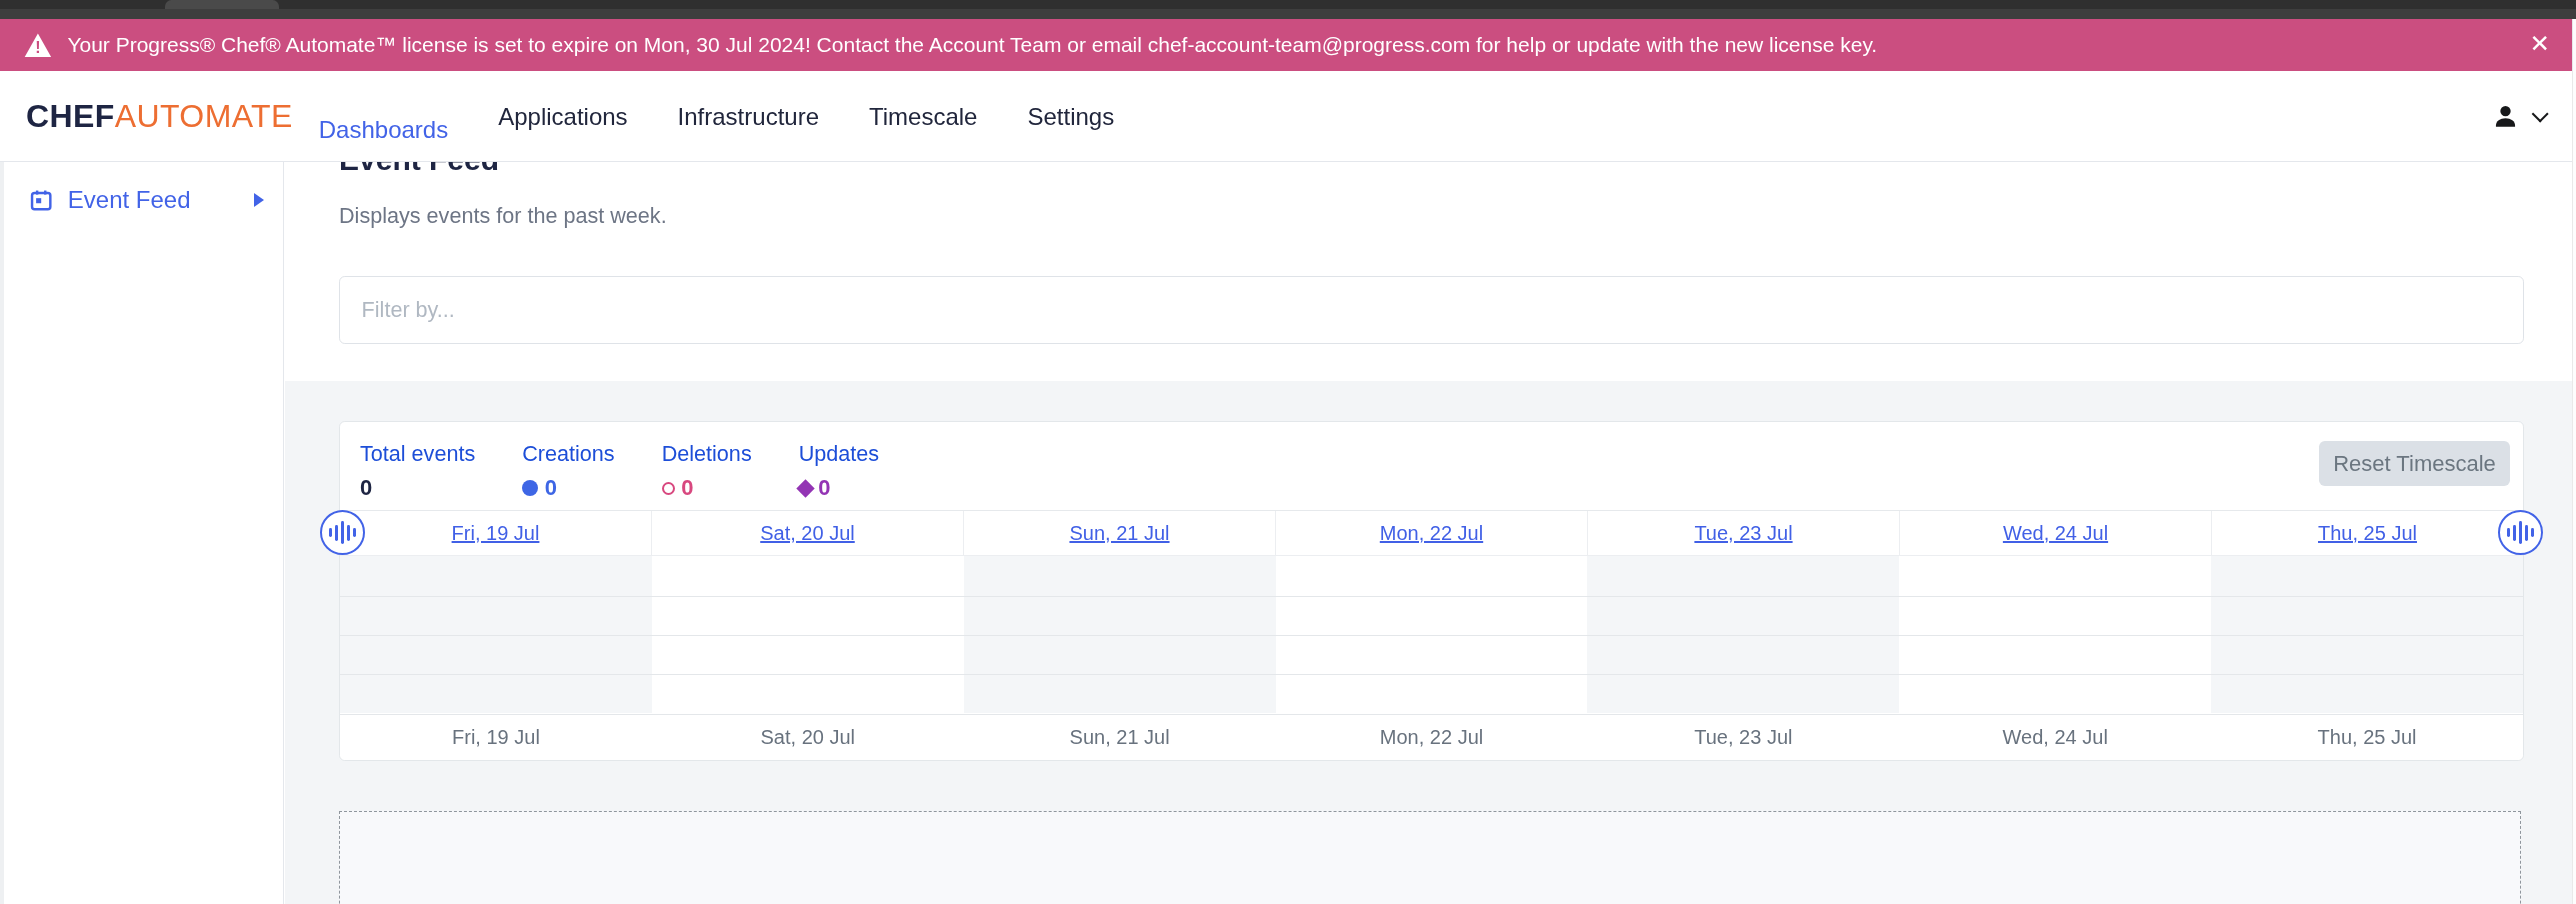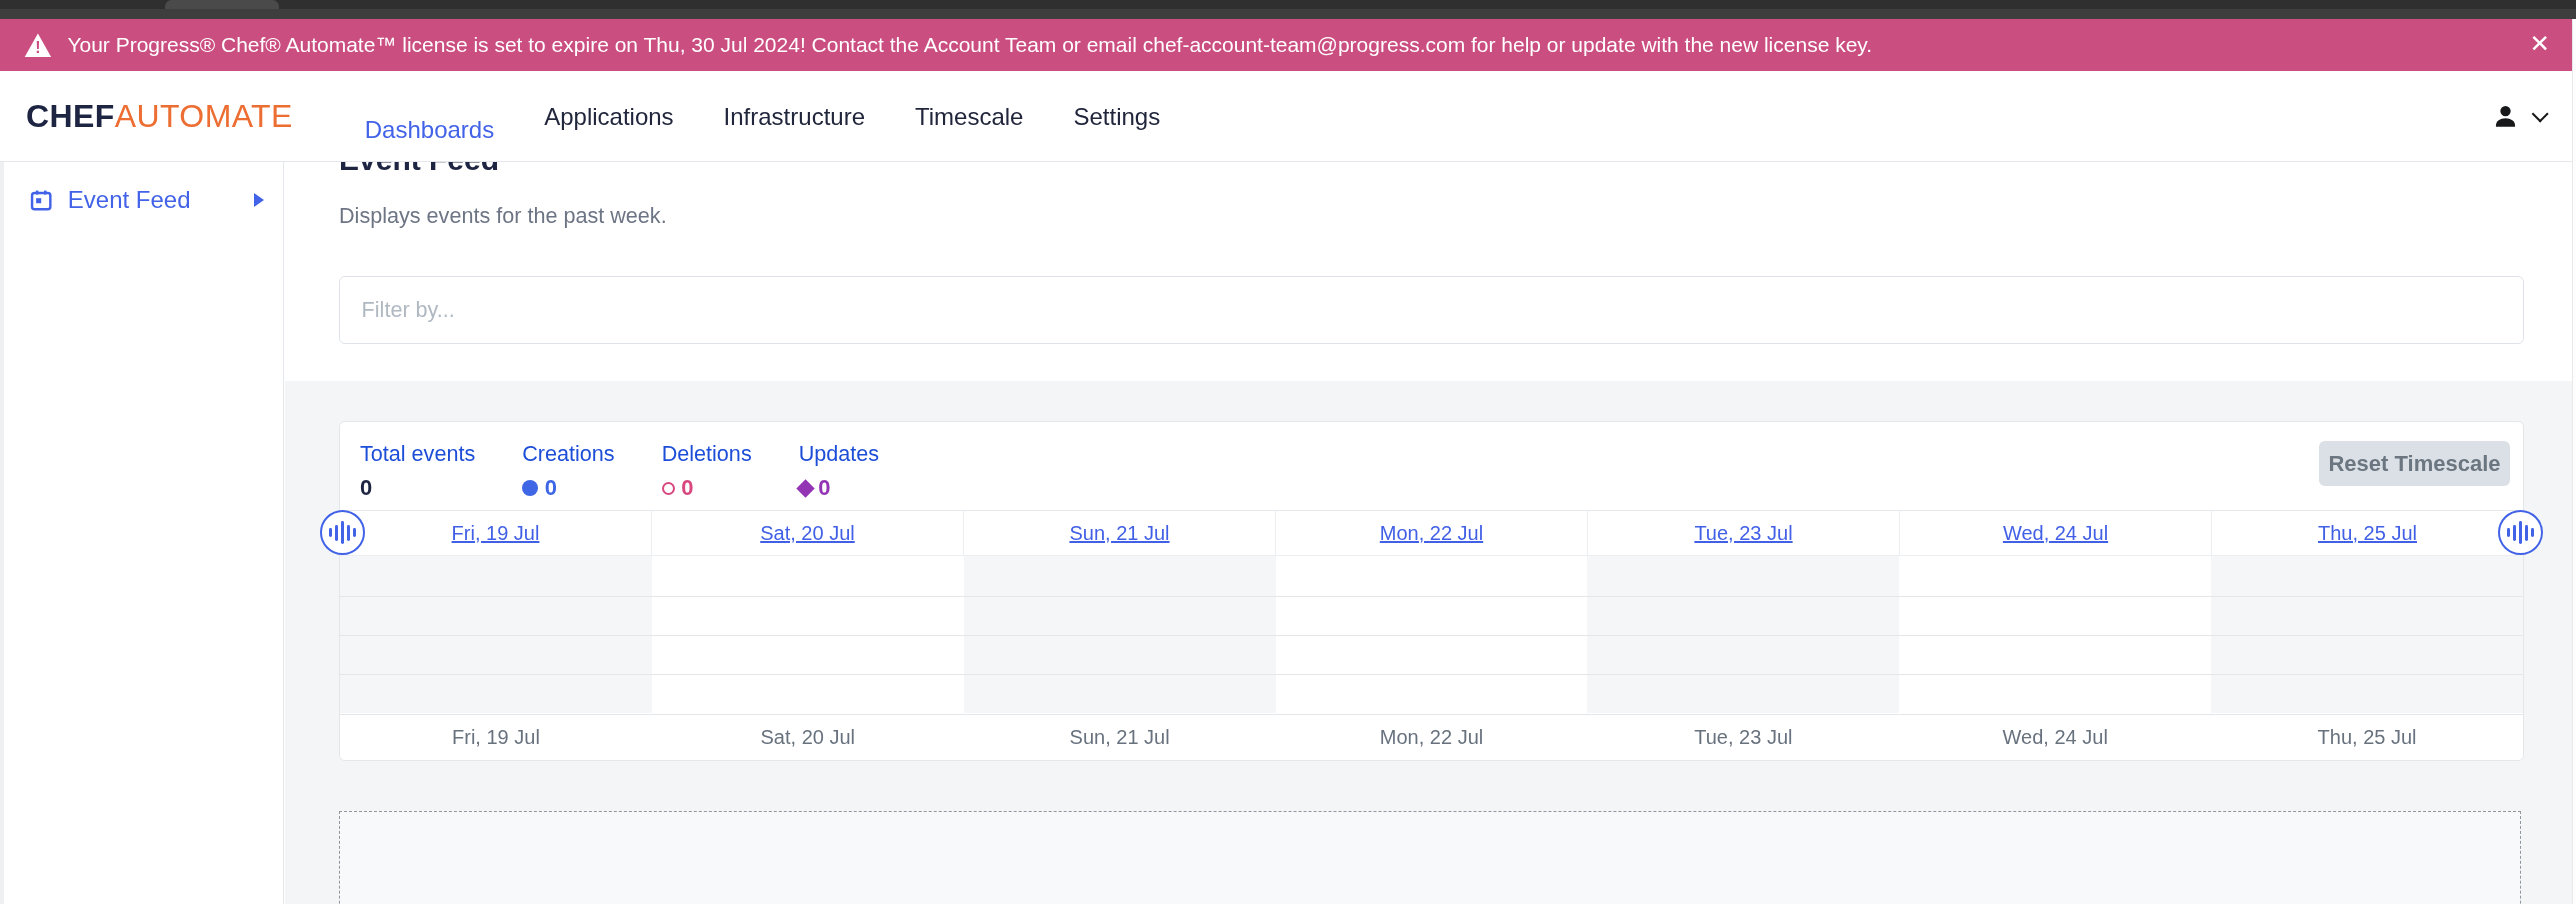--- a/index.html
+++ b/index.html
@@ -14,21 +14,21 @@
   
   .banner { position:absolute; left:0; top:19.4px; width:2576px; height:52px; background:#cb4e80; display:flex; align-items:center; padding:0 79px 0 24.4px; z-index:30; }
   .warn-icon { position:relative; width:27px; height:24px; background:#ffffff; clip-path:polygon(50% 0, 100% 100%, 0 100%); margin-right:16px; flex:0 0 auto; }
   .warn-icon::after { content:"!"; position:absolute; left:50%; top:55%; transform:translate(-50%,-46%); color:#cb4e80; font-weight:bold; font-size:16px; }
   .banner-text { color:#ffffff; font-size:21px; white-space:nowrap; }
   .banner-link { color:#ffffff; font-size:21px; margin-left:5.8px; white-space:nowrap; cursor:pointer; }
   .banner-close { position:absolute; right:26px; top:50%; transform:translateY(-52%); color:#ffffff; font-size:24.4px; font-weight:300; cursor:pointer; line-height:1; }
 
   
   .navbar { position:absolute; left:0; top:72px; width:2576px; height:90px; background:#ffffff; border-bottom:1.4px solid #e4e7ec; display:flex; align-items:center; padding-left:26px; z-index:20; }
-  .logo { font-size:32px; letter-spacing:0.4px; margin-right:72px; white-space:nowrap; }
+  .logo { font-size:32px; letter-spacing:0.4px; margin-right:26px; white-space:nowrap; }
   .logo-chef { font-weight:800; color:#1e2543; }
   .logo-automate { font-weight:400; color:#ed6e32; }
   .main-nav { display:flex; align-items:center; gap:50px; }
   .nav-item { font-size:24px; color:#21263c; cursor:pointer; white-space:nowrap; }
   .nav-item.active { color:#4263e7;margin-top:26px; }
   .user-area { position:absolute; right:32px; top:0; height:100%; display:flex; align-items:center; gap:13px; cursor:pointer; }
   .person-icon svg { display:block; }
   .chev { width:12.2px; height:12.2px; border-right:2.2px solid #17181a; border-bottom:2.2px solid #17181a; transform:rotate(45deg) translateY(-2.9px); }
 
   
@@ -48,21 +48,21 @@
   .gray-panel { position:absolute; left:0; right:0; top:219px; bottom:0; background:#f3f5f7; }
 
   
   .card { position:absolute; left:54px; top:259px; width:2185px; height:340px; background:#ffffff; border:1.4px solid #e3e7ea; border-radius:5.8px; }
   .stats-row { position:absolute; left:20px; top:18.7px; display:flex; gap:47px; }
   .stat-label { font-size:21.6px; color:#1d4ed8; }
   .stat-value-row { margin-top:8.6px; display:flex; align-items:center; gap:6.5px; font-size:22px; font-weight:600; }
   .m-circle { width:16px; height:16px; border-radius:50%; }
   .m-ring { width:13px; height:13px; border-radius:50%; border:2.2px solid; background:transparent; }
   .m-diamond { width:13px; height:13px; transform:rotate(45deg); }
-  .reset-btn { position:absolute; right:13px; top:19.4px; width:191px; height:45px; background:#dbe0e6; border:none; border-radius:5.8px; color:#6b7680; font-size:22px; font-family:"Liberation Sans", sans-serif; cursor:pointer;font-weight:bold; }
+  .reset-btn { position:absolute; right:13px; top:19.4px; width:191px; height:45px; background:#dbe0e6; border:none; border-radius:5.8px; color:#6b7680; font-size:22px; font-family:"Liberation Sans", sans-serif; cursor:pointer; }
 
   .tl-header { position:absolute; left:0; right:0; top:88px; height:46px; border-top:1.4px solid #e6e9ec; border-bottom:0.7px solid #eceef1; display:flex; background:#ffffff; }
   .tl-hcell { flex:1 1 0; display:flex; align-items:center; justify-content:center; border-left:1.4px solid #eceef1; }
   .tl-hcell:first-child { border-left:none; }
   .day-link { color:#4160e6; font-size:20px; text-decoration:underline; cursor:pointer; white-space:nowrap; }
 
   .tl-body { position:absolute; left:0; right:0; top:134px; height:157px; display:flex; }
   .tl-col { flex:1 1 0; }
   .tl-col.gray { background:#f4f6f8; }
   .tl-line { position:absolute; left:0; right:0; height:1.4px; background:#e4e7ea; z-index:2; }
@@ -86,21 +86,21 @@
 </head>
 <body>
 
 <div class="chrome">
   <div class="chrome-lower"></div>
   <div class="chrome-tab"></div>
 </div>
 
 <div class="banner">
   <span class="warn-icon"></span>
-  <span class="banner-text">Your Progress® Chef® Automate™ license is set to expire on Thu, 30 Jul 2024! Contact the Account Team or email chef-account-team@progress.com for help or</span>
+  <span class="banner-text">Your Progress® Chef® Automate™ license is set to expire on Mon, 30 Jul 2024! Contact the Account Team or email chef-account-team@progress.com for help or</span>
   <a class="banner-link">update with the new license key.</a>
   <span class="banner-close">✕</span>
 </div>
 
 <div class="navbar">
   <div class="logo"><span class="logo-chef">CHEF</span><span class="logo-automate">AUTOMATE</span></div>
   <div class="main-nav">
       <div class="nav-item active">Dashboards</div>
       <div class="nav-item">Applications</div>
       <div class="nav-item">Infrastructure</div>

